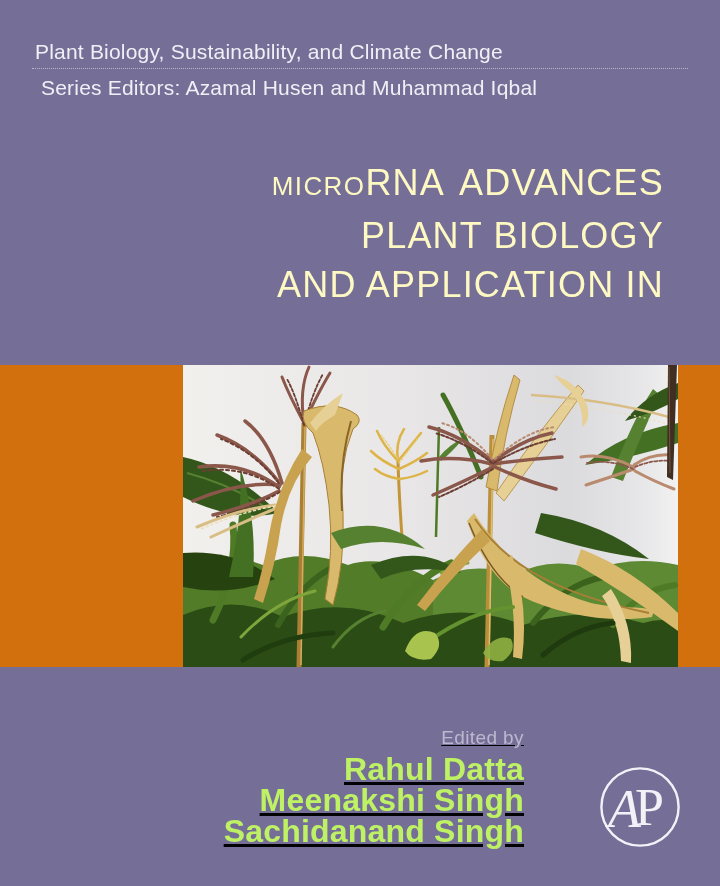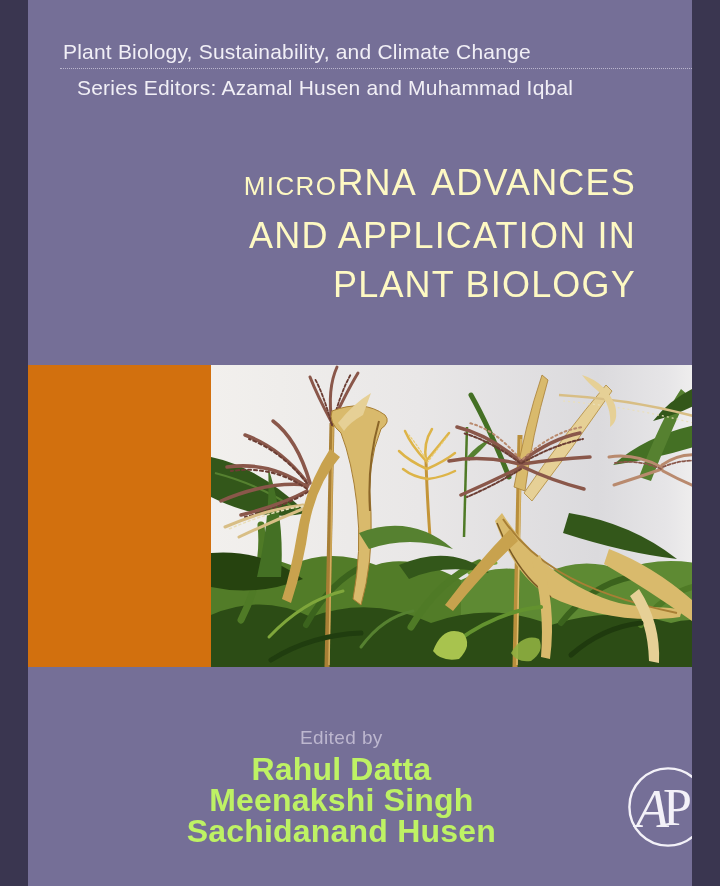--- a/index.html
+++ b/index.html
@@ -1,35 +1,35 @@
 <!DOCTYPE html>
 <html><head>
 <meta charset="utf-8">
 <style>
   html,body{margin:0;padding:0;background:#3a3650;}
   .cover{
     position:relative;
-    width:664px;height:886px;
+    width:720px;height:886px;
     background:#756F97;
     overflow:hidden;
     font-family:"Liberation Sans", sans-serif;
     margin:0 auto;
   }
   
   .series-title{
     position:absolute;left:35px;top:40px;
     font-size:21px;font-weight:400;letter-spacing:.2px;
     color:#F1EFF6;
   }
   .series-divider{
     position:absolute;left:32px;top:68px;width:656px;height:0;
     border-top:1px dotted rgba(242,240,250,.55);
   }
   .series-editors{
-    position:absolute;left:49px;top:76px;
+    position:absolute;left:41px;top:76px;
     font-size:21px;font-weight:400;letter-spacing:.2px;
     color:#F1EFF6;
   }
   
   .book-title{
     position:absolute;top:158px;right:56px;
     text-align:right;
     color:#fef9c3;
     font-size:36px;font-weight:300;
     letter-spacing:1.2px;line-height:49px;
@@ -41,21 +41,21 @@
   .band{
     position:absolute;left:0;top:365px;width:720px;height:302px;
     display:flex;
   }
   .band .orange-left {width:183px;height:100%;background:#D2700E;}
   .band .photo      {width:495px;height:100%;position:relative;}
   .band .orange-right{width:42px;height:100%;background:#D2700E;}
   .band svg{display:block;width:100%;height:100%;}
   
   .edited-block{
-    position:absolute;top:727px;right:196px;text-align:center;
+    position:absolute;top:727px;right:196px;text-align:right;text-decoration:underline;
   }
   .edited-label{
     font-size:19px;font-weight:300;color:#BDB7CF;
     letter-spacing:.4px;line-height:22px;margin-bottom:5px;
   }
   .editor-name{
     font-size:32px;font-weight:600;color:#bef264;
     letter-spacing:.2px;line-height:31px;
   }
   
@@ -65,22 +65,22 @@
 <body>
 
 <div class="cover">
 
   <div class="series-title">Plant Biology, Sustainability, and Climate Change</div>
   <div class="series-divider"></div>
   <div class="series-editors">Series Editors: Azamal Husen and Muhammad Iqbal</div>
 
   <div class="book-title">
     <div><span class="sc">Micro</span><span>RNA</span><span class="gap"></span><span>ADVANCES</span></div>
+    <div>PLANT BIOLOGY</div>
     <div>AND APPLICATION IN</div>
-    <div>PLANT BIOLOGY</div>
   </div>
 
   <div class="band">
     <div class="orange-left"></div>
     <div class="photo">
       <svg viewBox="0 0 495 302" preserveAspectRatio="none">
         <defs>
           <linearGradient id="sky" x1="0" y1="0" x2="1" y2="0">
             <stop offset="0" stop-color="#F2F0ED"></stop>
             <stop offset="0.42" stop-color="#E9E7E7"></stop>
@@ -215,21 +215,21 @@
         <path d="M300,288 Q312,268 328,274 Q334,286 320,296 Q306,298 300,288 Z" fill="#8FB040" opacity="0.9"></path>
       </svg>
     </div>
     <div class="orange-right"></div>
   </div>
 
   <div class="edited-block">
     <div class="edited-label">Edited by</div>
     <div class="editor-name">Rahul Datta</div>
     <div class="editor-name">Meenakshi Singh</div>
-    <div class="editor-name">Sachidanand Husen</div>
+    <div class="editor-name">Sachidanand Singh</div>
   </div>
 
   <div class="ap-logo">
     <svg viewBox="0 0 82 82">
       <circle cx="41" cy="41" r="38.6" fill="none" stroke="#F3F1F8" stroke-width="2.4"></circle>
       <text x="9" y="61" font-family="Liberation Serif, serif" font-style="italic" font-size="54" fill="#F3F1F8">A</text>
       <text x="36" y="59" font-family="Liberation Serif, serif" font-size="52" fill="#F3F1F8">P</text>
     </svg>
   </div>
 

